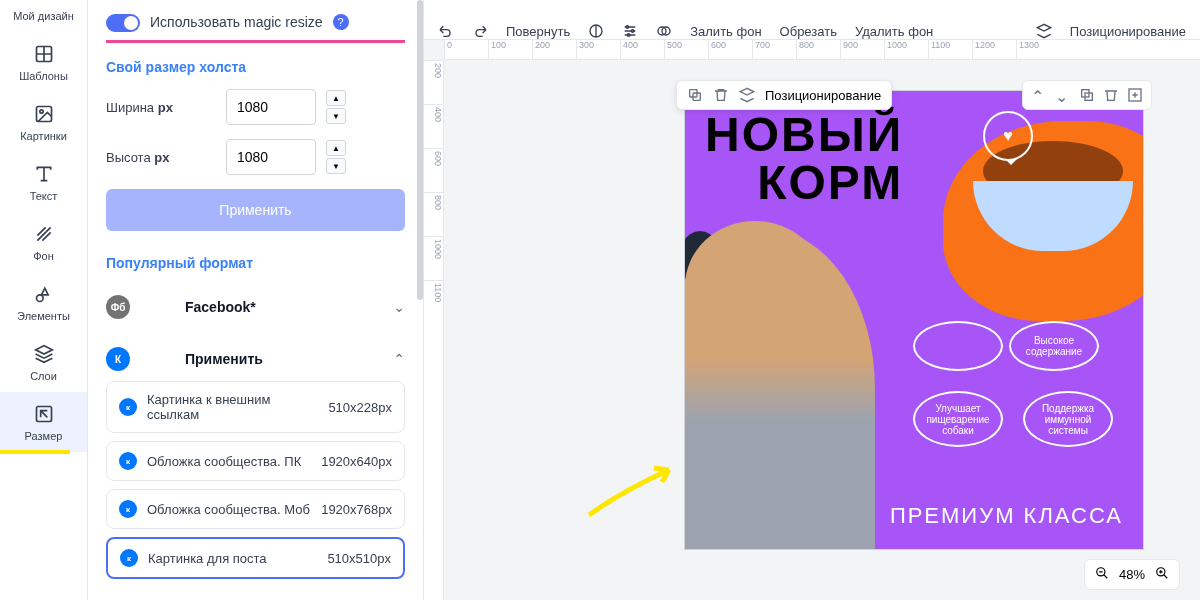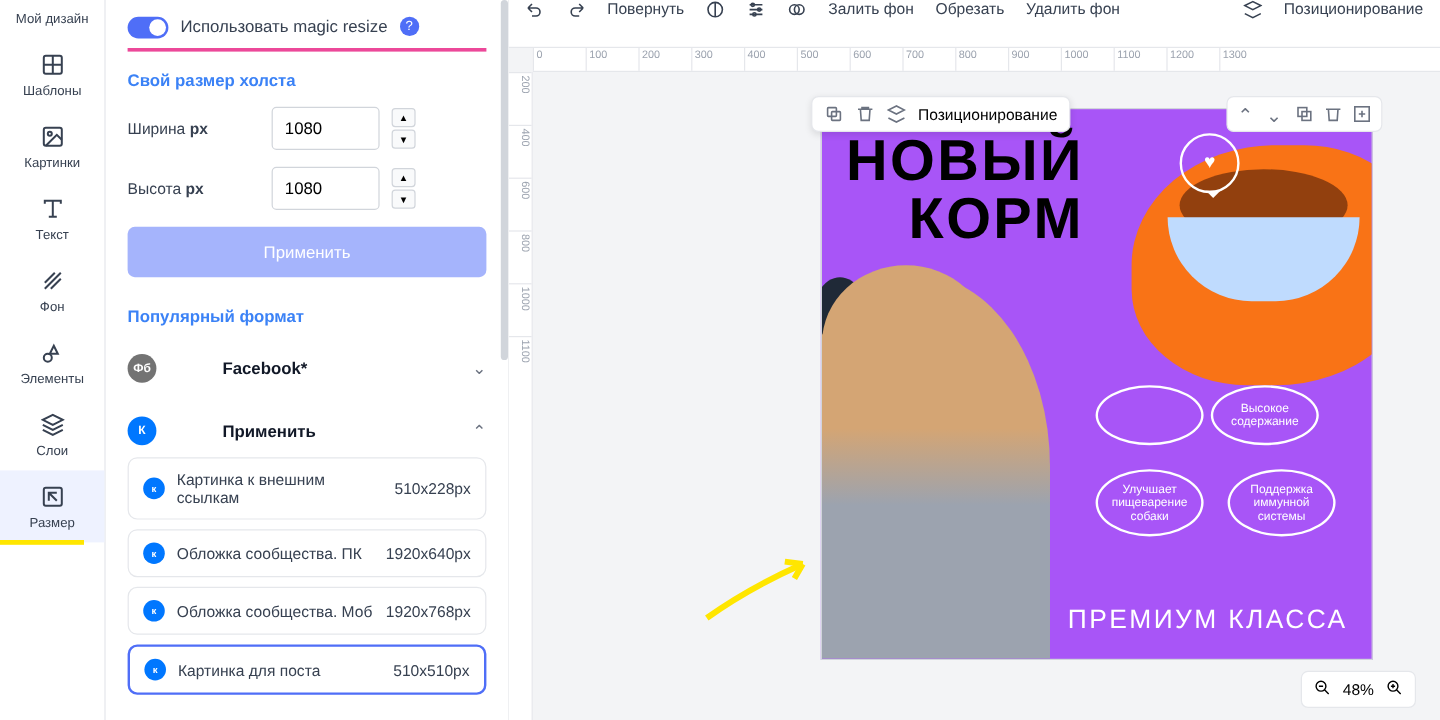--- a/index.html
+++ b/index.html
@@ -35,21 +35,21 @@
 .vk-badge { background: #0077ff; }
 .format-name { font-size: 14px; font-weight: bold; color: #111827; flex: 1; padding-left: 45px; }
 .chevron { font-size: 14px; color: #6b7280; }
 .format-item { display: flex; align-items: center; gap: 10px; padding: 10px 12px; border: 1px solid #e5e7eb; border-radius: 8px; margin-bottom: 8px; cursor: pointer; }
 .format-item.selected { border: 2px solid #4f6ef7; }
 .format-item-label { font-size: 13px; color: #374151; flex: 1; }
 .format-item-size { font-size: 13px; color: #374151; }
 .small-vk { width: 18px; height: 18px; background: #0077ff; border-radius: 50%; color: #fff; font-size: 8px; display: flex; align-items: center; justify-content: center; font-weight: bold; }
 
 .canvas-area { flex: 1; background: #fff; display: flex; flex-direction: column; position: relative; }
-.toolbar { height: 40px; border-bottom: 1px solid #e5e7eb; display: flex; align-items: flex-start; gap: 18px; padding: 0 14px; font-size: 13px; color: #374151; }
+.toolbar { height: 40px; border-bottom: 1px solid #e5e7eb; display: flex; align-items: flex-end; gap: 18px; padding: 0 14px; font-size: 13px; color: #374151; }
 .toolbar-btn { cursor: pointer; display: flex; align-items: center; gap: 4px; }
 .toolbar-spacer { flex: 1; }
 
 .workspace { flex: 1; background: #f3f4f6; position: relative; overflow: hidden; }
 .ruler-h { position: absolute; top: 0; left: 20px; right: 0; height: 20px; background: #fff; border-bottom: 1px solid #e5e7eb; display: flex; font-size: 9px; color: #9ca3af; }
 .ruler-h span { width: 44px; text-align: left; border-left: 1px solid #e5e7eb; padding-left: 2px; }
 .ruler-v { position: absolute; top: 20px; left: 0; width: 20px; bottom: 0; background: #fff; border-right: 1px solid #e5e7eb; display: flex; flex-direction: column; font-size: 9px; color: #9ca3af; }
 .ruler-v span { height: 44px; writing-mode: vertical-rl; text-align: left; border-top: 1px solid #e5e7eb; padding-top: 2px; }
 
 .canvas-wrap { position: absolute; top: 50px; left: 260px; }

